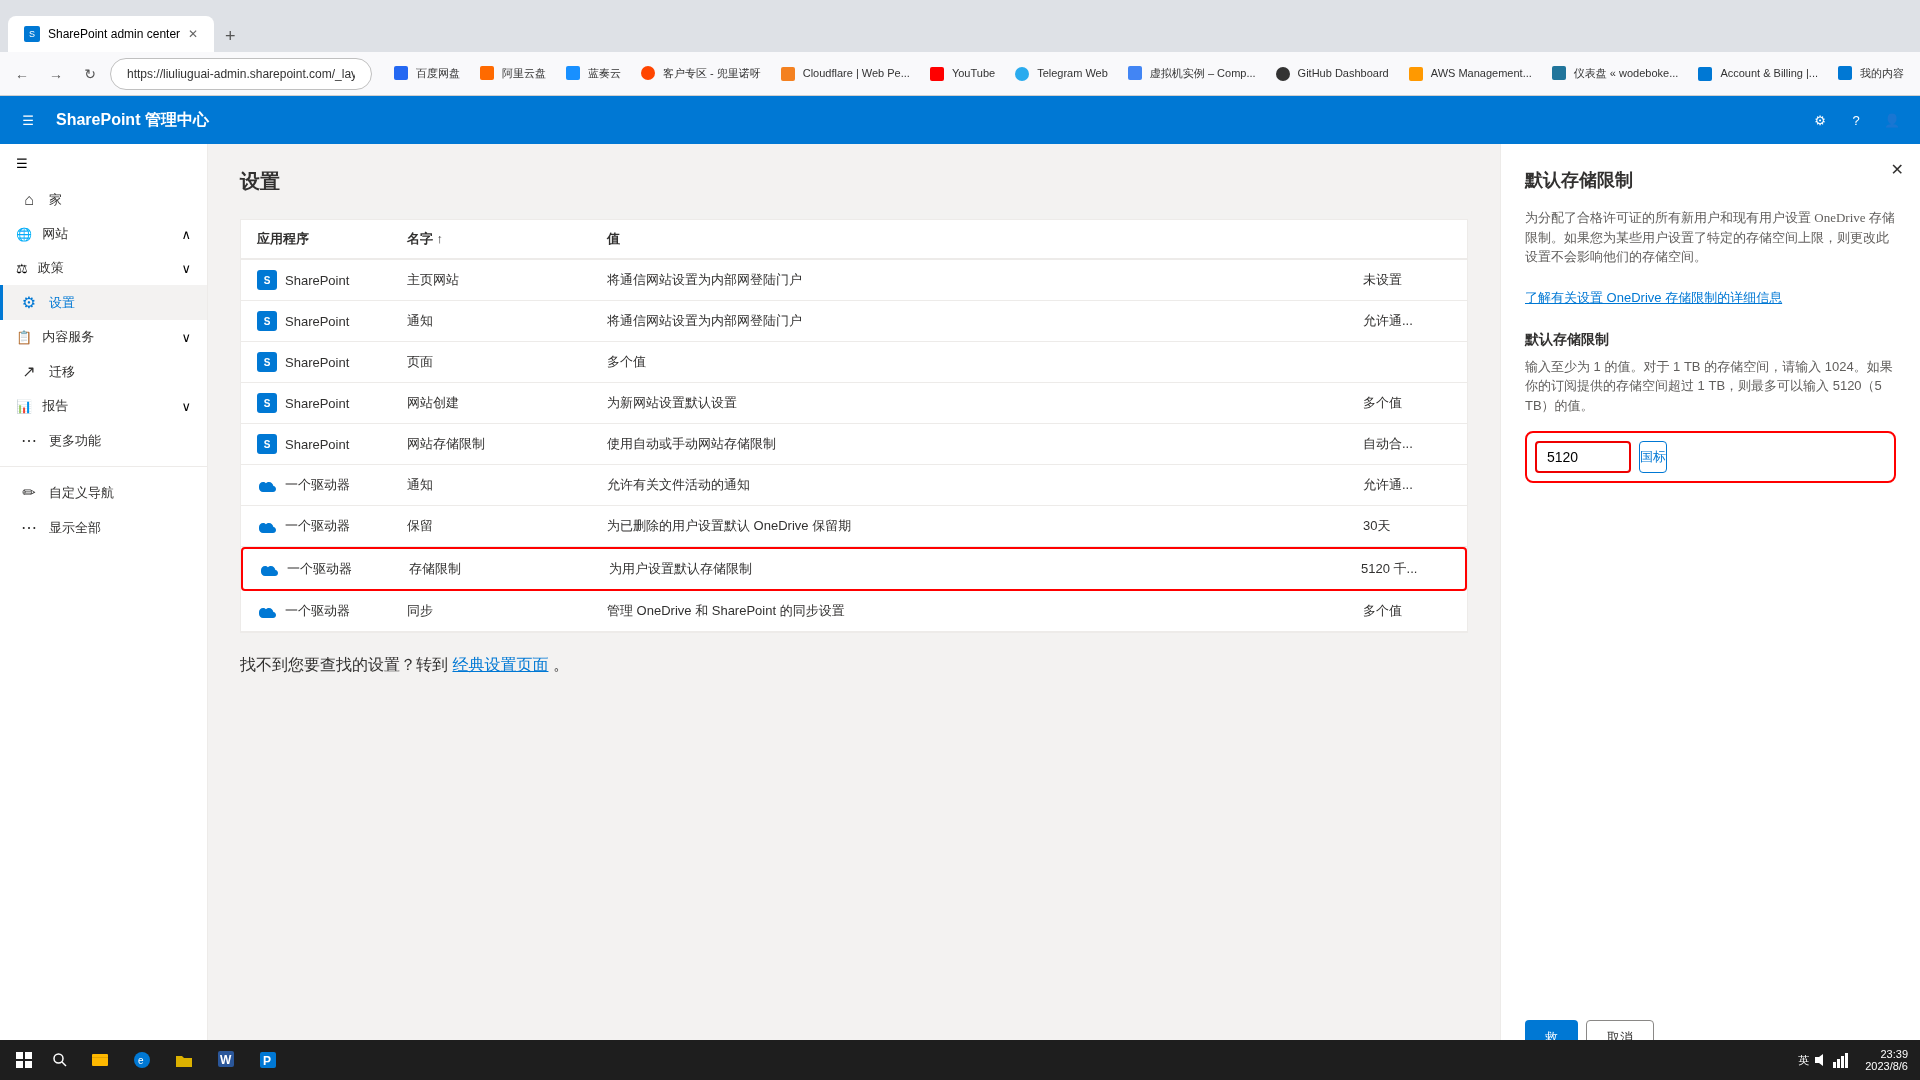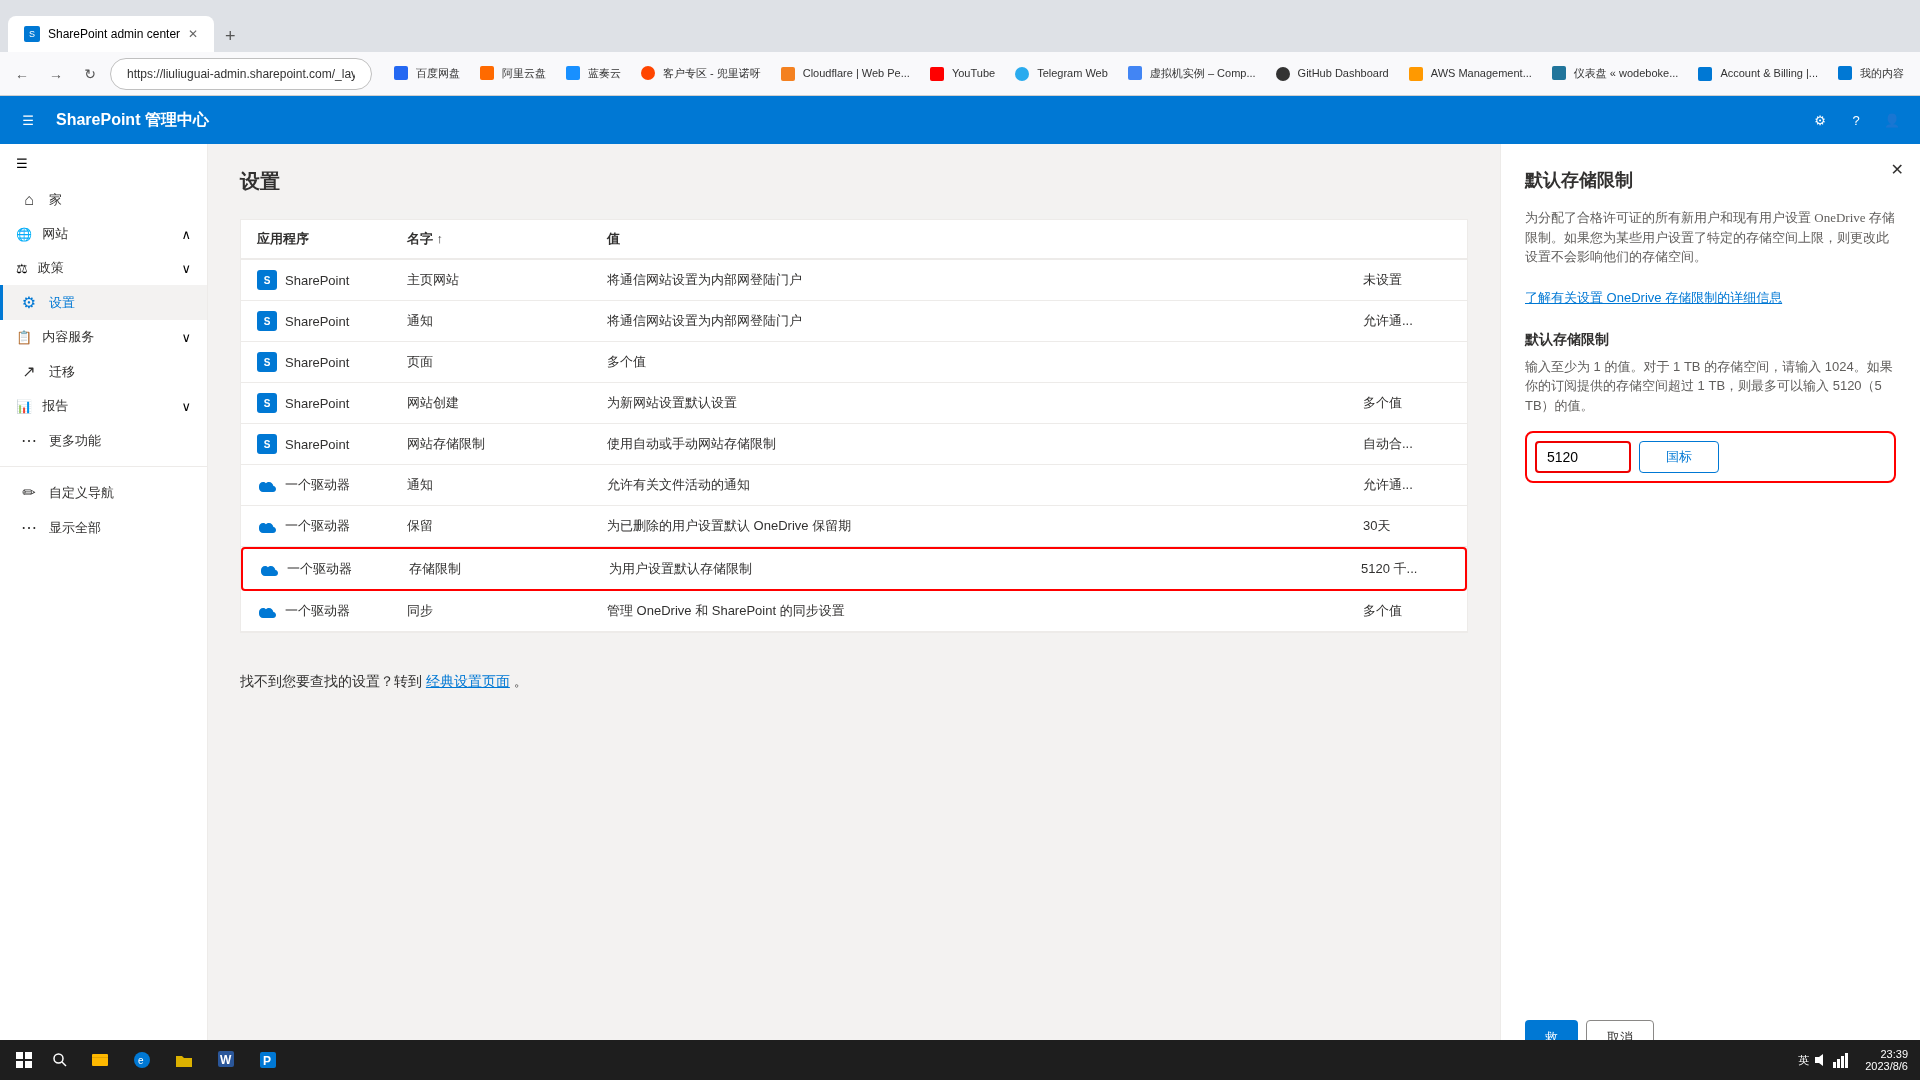--- a/index.html
+++ b/index.html
@@ -55,34 +55,34 @@
     
     .settings-table { background: white; border: 1px solid #edebe9; width: 100%; }
     .table-header { display: grid; grid-template-columns: 150px 200px 1fr 120px; background: white; border-bottom: 2px solid #edebe9; }
     .table-header-cell { padding: 10px 16px; font-size: 13px; font-weight: 600; color: #323130; }
     .table-row { display: grid; grid-template-columns: 150px 200px 1fr 120px; border-bottom: 1px solid #edebe9; align-items: center; }
     .table-cell { padding: 10px 16px; font-size: 13px; color: #323130; display:flex;align-items:center;gap:8px; }
     .app-icon { width: 20px; height: 20px; }
     .sharepoint-icon { background: #0078d4; color: white; font-size: 10px; border-radius: 3px; display:flex;align-items:center;justify-content:center;font-weight:700; }
     .onedrive-icon { display:flex;align-items:center;justify-content:center; }
     
-    .footer-note { margin-top: 40px; font-size: 14px; color: #323130; }
+    .footer-note { margin-top: 22px; font-size: 16px; color: #323130; }
     .footer-note a { color: #0078d4; text-decoration: underline; cursor: pointer; }
 
     
     .right-panel { width: 420px; background: white; border-left: 1px solid #edebe9; display: flex; flex-direction: column; padding: 24px; position: relative; overflow-y: auto; }
     .right-panel-close { position: absolute; top: 16px; right: 16px; cursor: pointer; font-size: 16px; color: #323130; }
     .panel-title { font-size: 18px; font-weight: 600; color: #323130; margin-bottom: 16px; }
     .panel-description { font-size: 13px; color: #605e5c; line-height: 1.5; margin-bottom: 12px; font-family: Liberation Serif, serif; }
     .panel-link { color: #0078d4; text-decoration: underline; font-size: 13px; cursor: pointer; margin-bottom: 24px; display: block; margin-top: 10px; }
     .panel-section-title { font-size: 14px; font-weight: 600; color: #323130; margin-bottom: 8px; }
     .panel-sub-desc { font-size: 13px; color: #605e5c; line-height: 1.5; margin-bottom: 16px; }
     .storage-input-row { display: flex; align-items: center; gap: 8px; margin-bottom: 24px; }
     .storage-input { border: 2px solid #e00; border-radius: 4px; padding: 6px 10px; font-size: 14px; width: 96px; outline: none; }
-    .storage-unit-btn { border: 1px solid #0078d4; background: white; color: #0078d4; padding: 6px 26px; border-radius: 4px; cursor: pointer; font-size: 13px; }
+    .storage-unit-btn { border: 1px solid #0078d4; background: white; color: #0078d4; padding: 6px 0; border-radius: 4px; cursor: pointer; font-size: 13px; }
     .panel-footer { margin-top: auto; display: flex; gap: 8px; padding-top: 16px; }
     .btn-save { background: #0078d4; color: white; border: none; padding: 8px 20px; border-radius: 4px; cursor: pointer; font-size: 13px; }
     .btn-cancel { background: white; color: #323130; border: 1px solid #8a8886; padding: 8px 20px; border-radius: 4px; cursor: pointer; font-size: 13px; }
 
     
     .taskbar { background: #1e1e1e; height: 40px; display: flex; align-items: center; padding: 0 4px; position: fixed; bottom: 0; width: 1920px; z-index: 100; }
     .taskbar-start { width: 40px; height: 40px; display:flex;align-items:center;justify-content:center;cursor:pointer; }
     .taskbar-search { width: 32px; height: 32px; display:flex;align-items:center;justify-content:center;cursor:pointer;color:white; }
     .taskbar-apps { display:flex;align-items:center;gap:2px;margin-left:4px; }
     .taskbar-app { width: 40px; height: 40px; display:flex;align-items:center;justify-content:center;cursor:pointer;border-radius:4px; }

